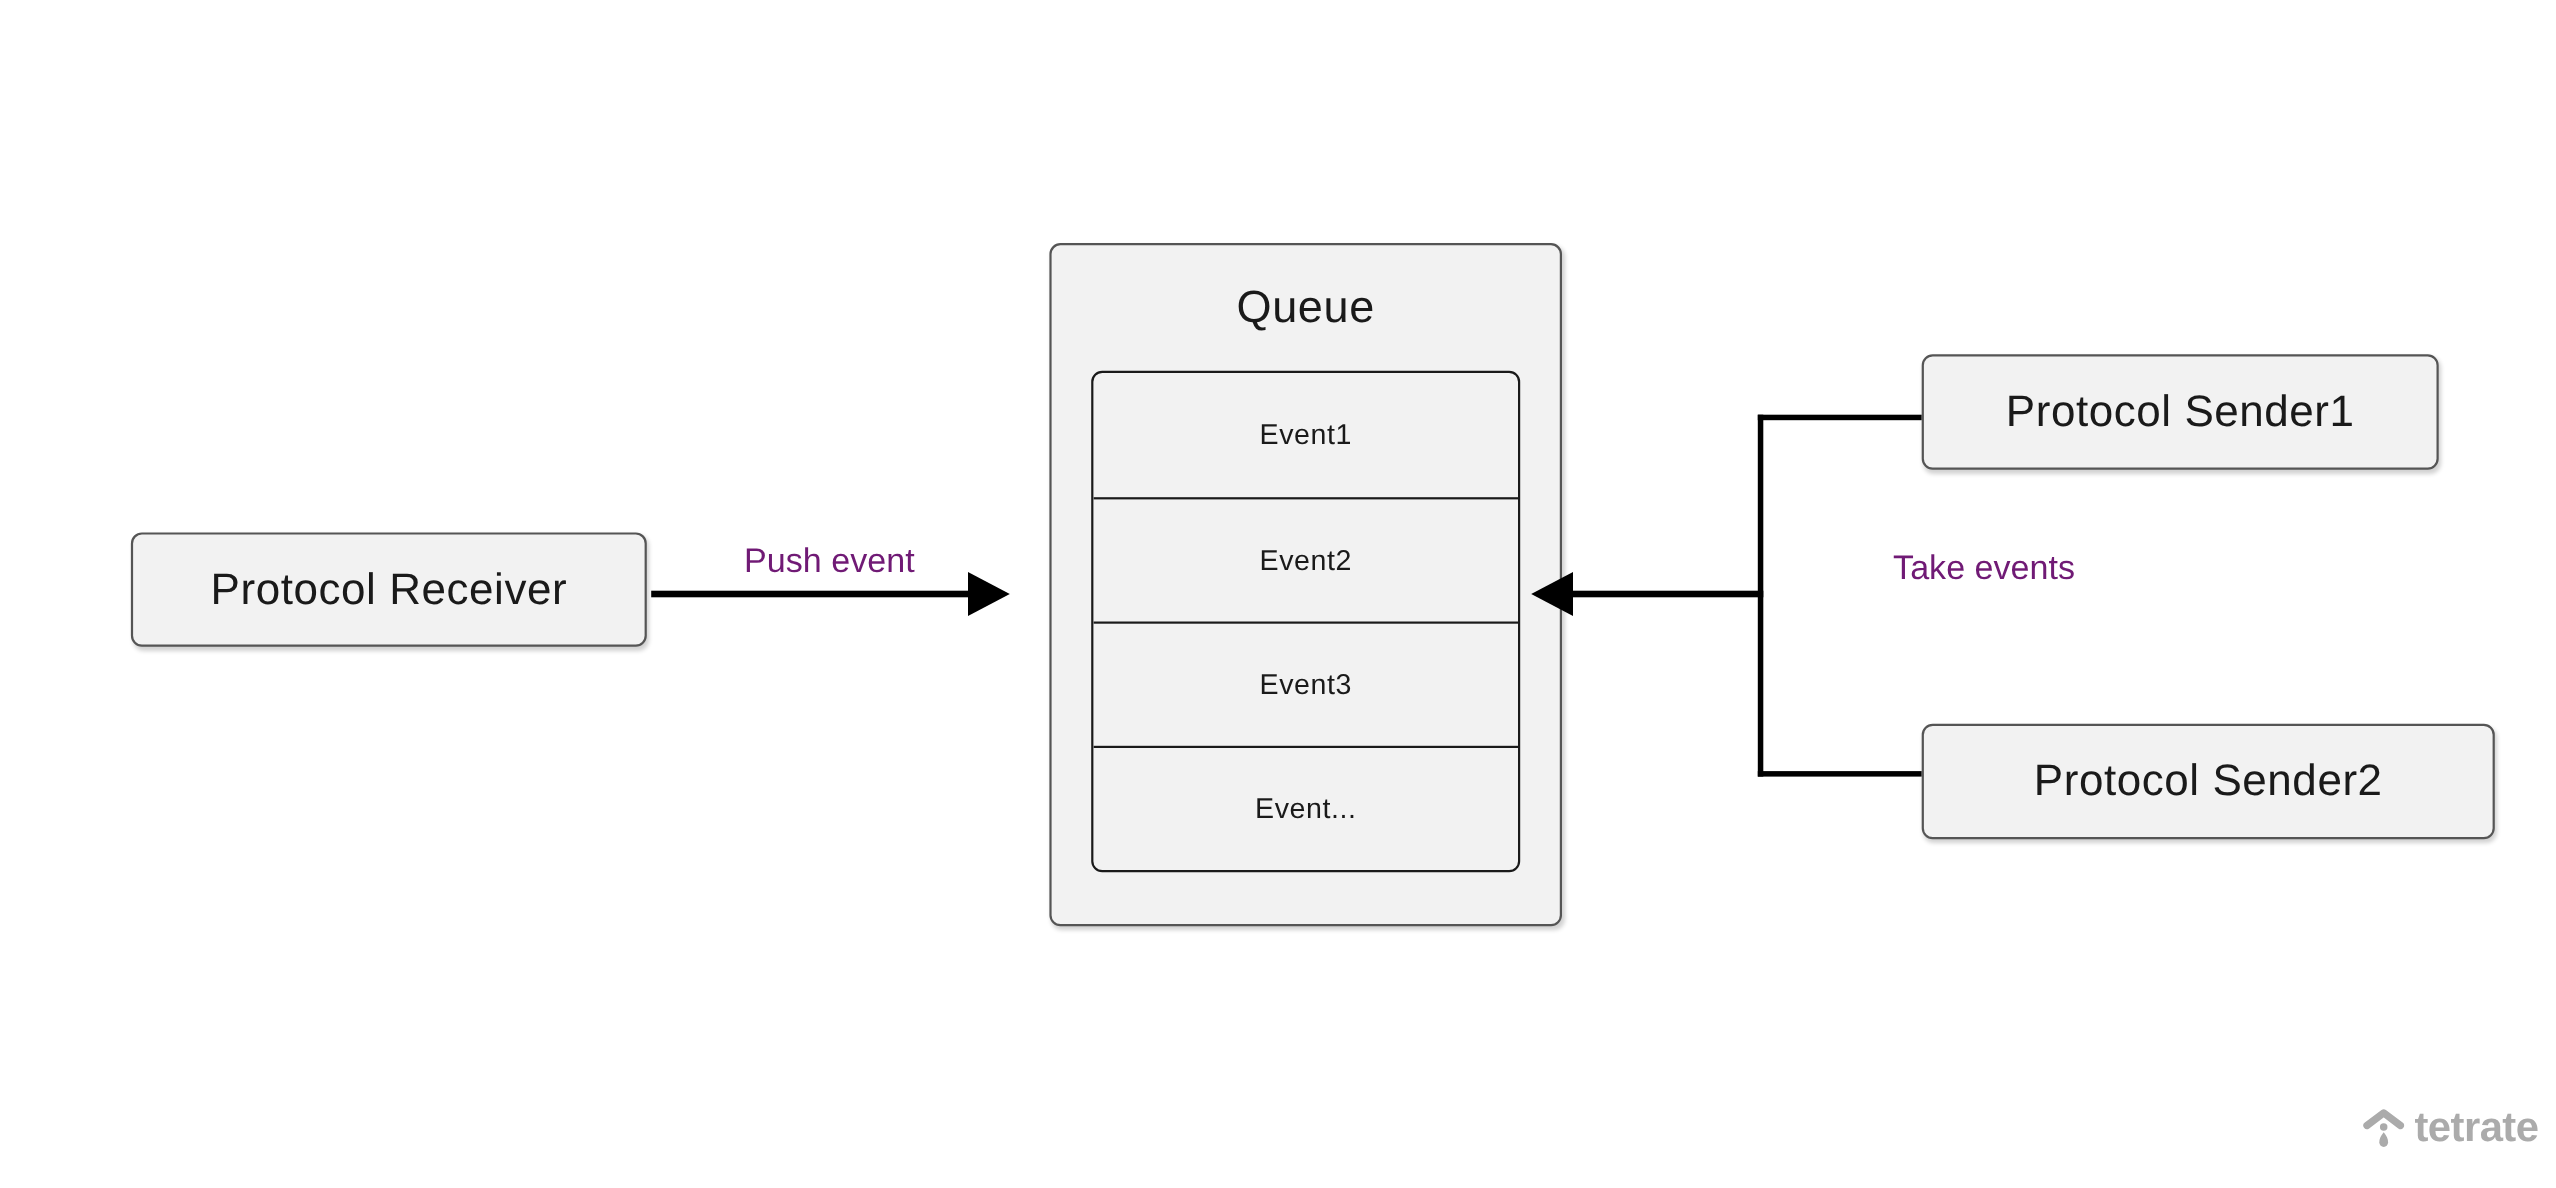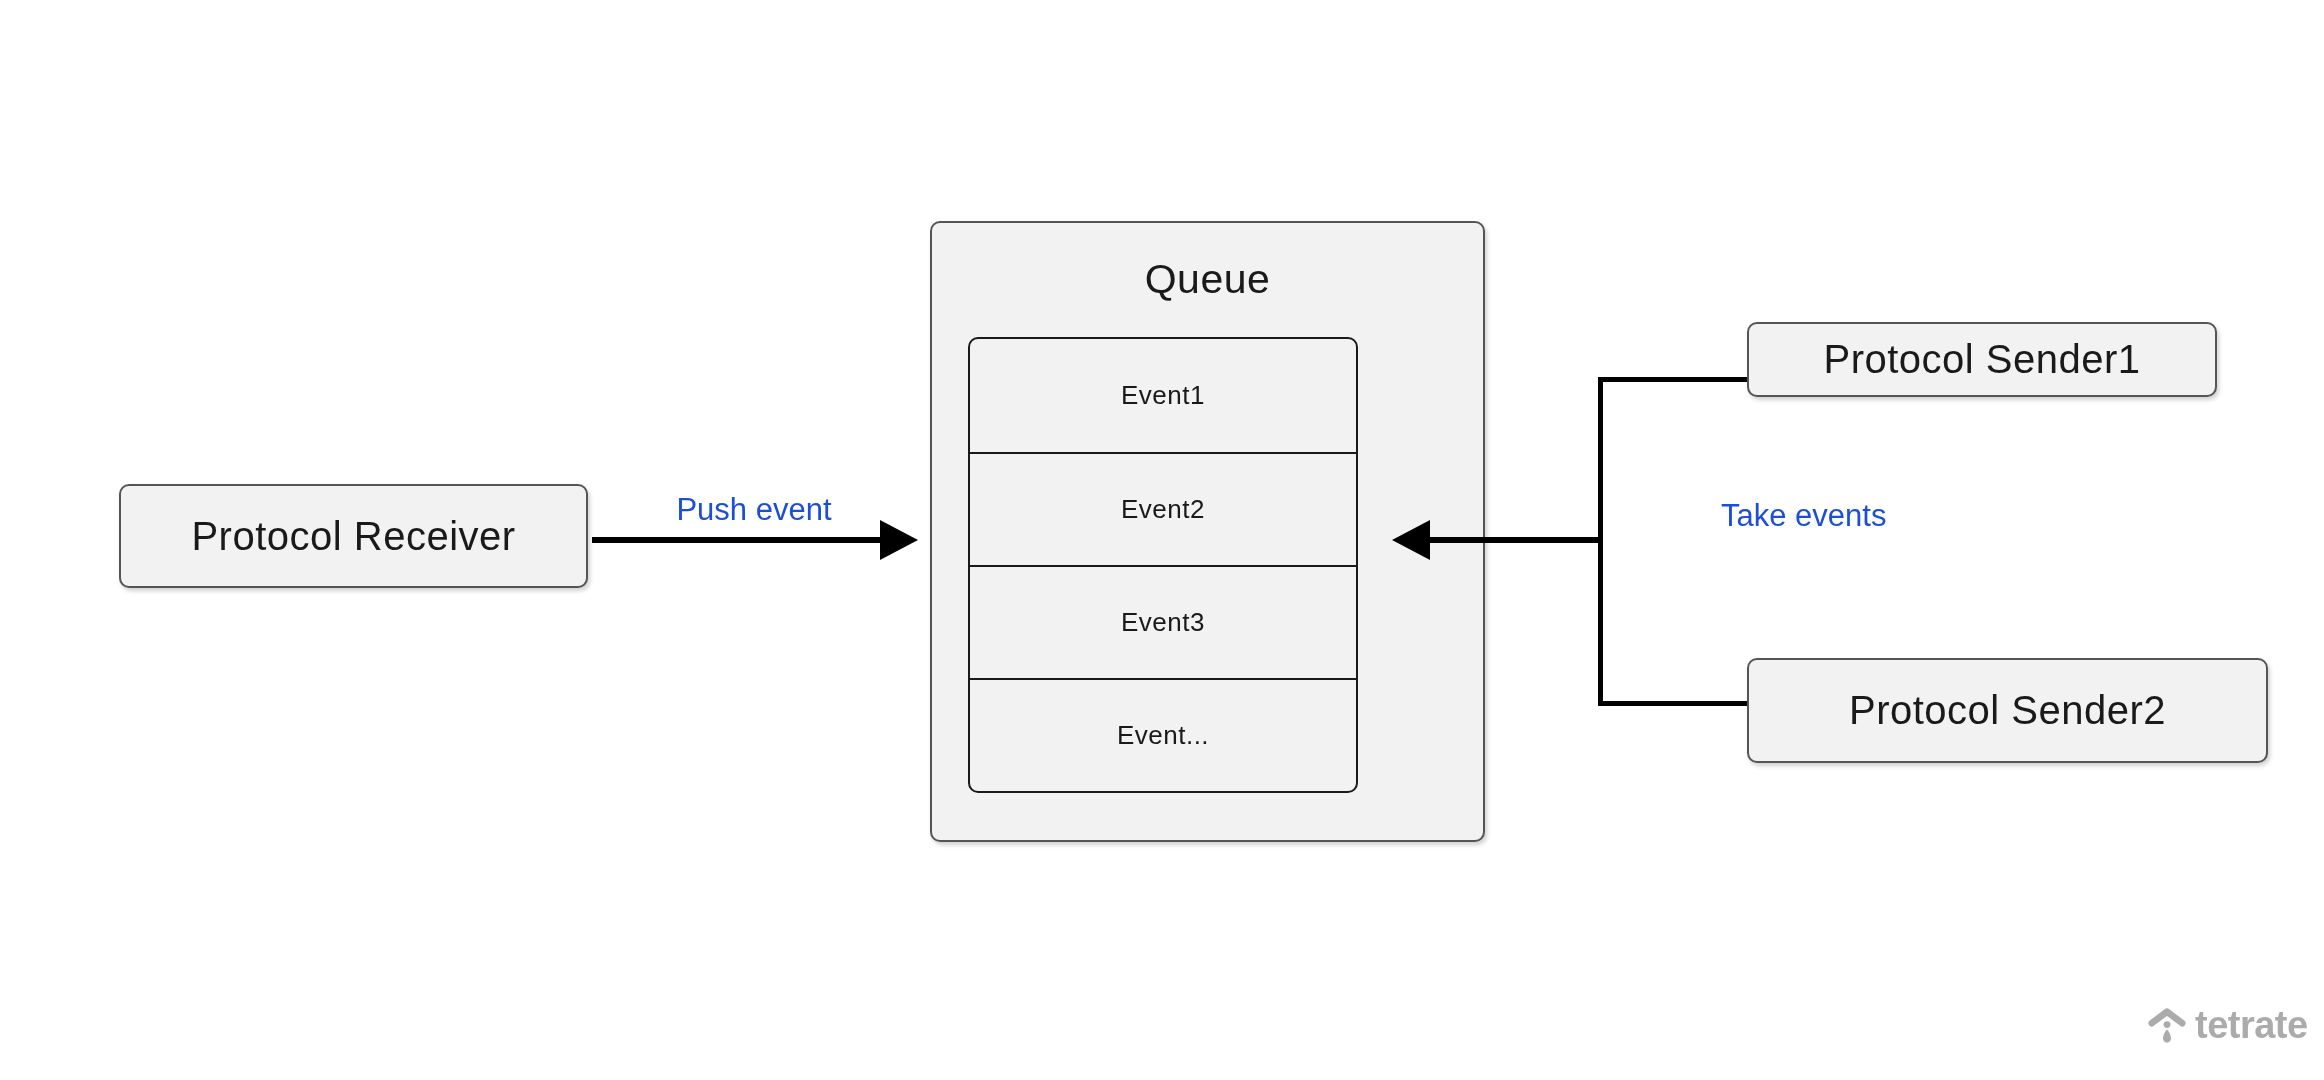--- a/index.html
+++ b/index.html
@@ -26,26 +26,26 @@
     border-radius: 10px;
     box-shadow: 2px 3px 4px rgba(0,0,0,0.18);
     display: flex;
     align-items: center;
     justify-content: center;
     font-size: 40px;
     letter-spacing: 0.5px;
     white-space: nowrap;
   }
   .receiver { left: 119px; top: 484px; width: 469px; height: 104px; }
-  .sender1  { left: 1747px; top: 322px; width: 470px; height: 75px; }
+  .sender1  { left: 1747px; top: 322px; width: 470px; height: 105px; }
   .sender2  { left: 1747px; top: 618px; width: 521px; height: 105px; margin-top: 40px; }
 
   
   .queue {
-    left: 930px; top: 221px; width: 555px; height: 621px;
+    left: 954px; top: 221px; width: 466px; height: 621px;
     display: block;
     padding-left: 27px;
   }
   .queue-title {
     position: absolute;
     left: 0; top: 0; right: 0; height: 112px;
     display: flex; align-items: center; justify-content: center;
     font-size: 41px;
   }
   .event-list {
@@ -87,21 +87,21 @@
     left: 1392px; top: 520px;
     border-top: 20px solid transparent;
     border-bottom: 20px solid transparent;
     border-right: 38px solid #000000;
   }
 
   
   .edge-label {
     position: absolute;
     font-size: 31px;
-    color: #1d4ed8;
+    color: #701a75;
     white-space: nowrap;
   }
   .push-label { left: 592px; top: 492px; width: 324px; text-align: center; }
   .take-label { left: 1721px; top: 498px; text-align: center; }
 
   
   .logo {
     position: absolute;
     left: 2148px; top: 1006px;
     display: flex;

